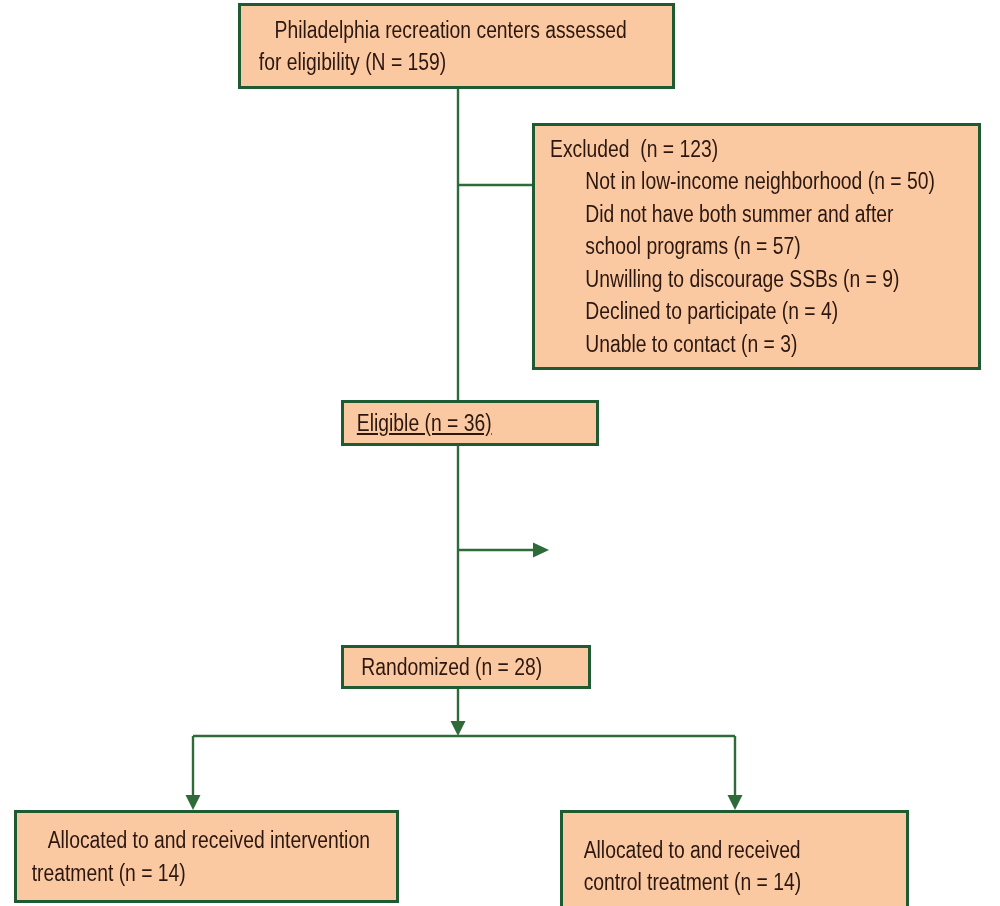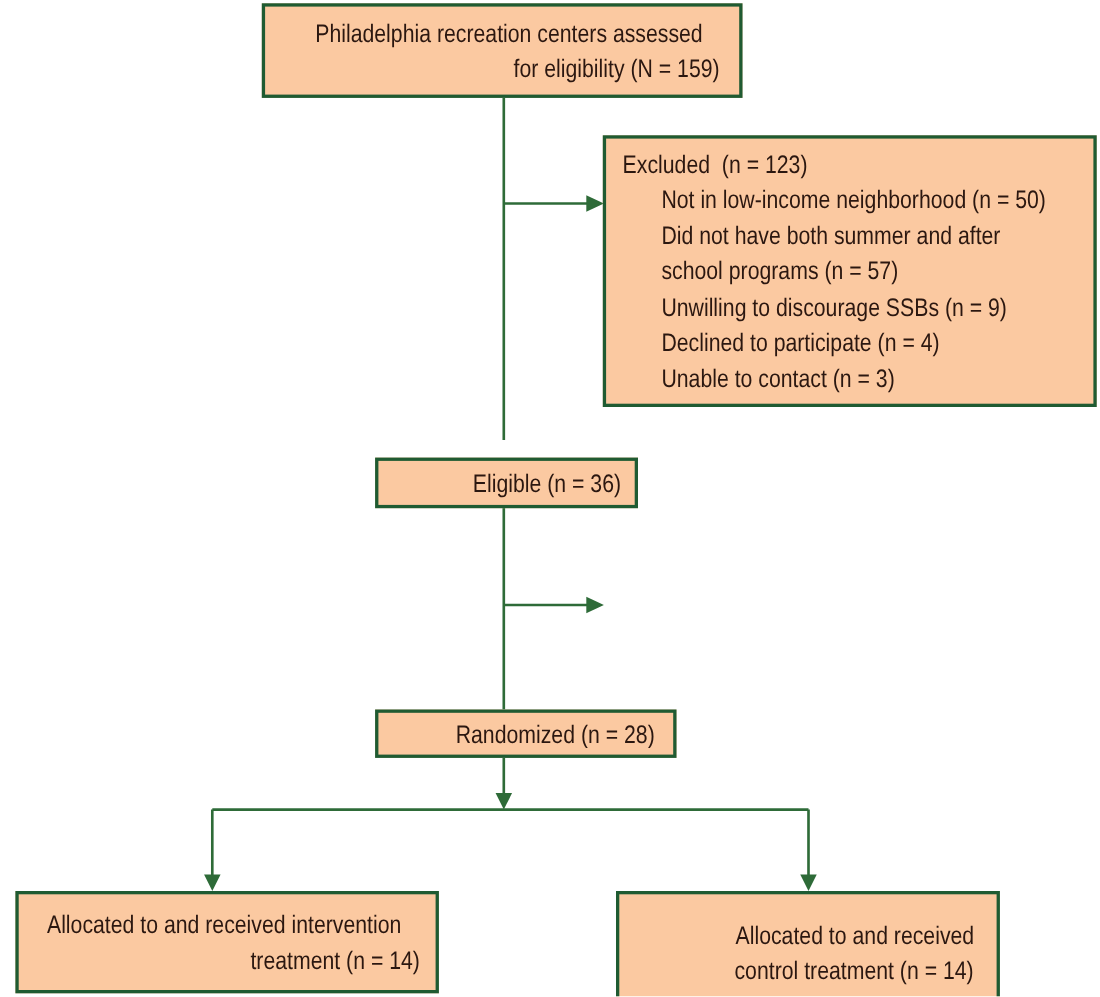--- a/index.html
+++ b/index.html
@@ -23,35 +23,35 @@
     background:#fbc9a1;
     border:3px solid #1f5b32;
     box-sizing:border-box;
     display:flex;
     flex-direction:column;
     justify-content:center;
     font-size:23px;
     line-height:32.5px;
     overflow:hidden;
   }
-  .box.center{align-items:flex-end;text-align:center;}
+  .box.center{align-items:flex-start;text-align:center;}
   .box.left{align-items:stretch;text-align:left;padding-left:15px;padding-right:4px;}
   .tline{
     white-space:pre;
     transform:scaleX(0.84);
   }
   .box.center .tline{transform-origin:50% 50%;}
   .box.left .tline{transform-origin:0 50%;}
   .tline.indent{padding-left:42px;}
 
   .b-assessed   {left:238px;top:3px;   width:437px;height:86px;}
-  .b-excluded   {left:548px;top:123px; width:449px;height:247px;}
-  .b-eligible   {left:341px;top:416px; width:239px;height:46px;}
+  .b-excluded   {left:532px;top:123px; width:449px;height:247px;}
+  .b-eligible   {left:341px;top:400px; width:258px;height:46px;text-decoration:underline;}
   .b-selected   {left:548px;top:468px; width:449px;height:139px;}
-  .b-randomized {left:341px;top:645px; width:274px;height:44px;}
+  .b-randomized {left:341px;top:645px; width:250px;height:44px;}
   .b-intervention{left:2px;  top:810px; width:385px;height:93px;margin-left:12px;}
   .b-control    {left:560px;top:810px; width:349px;height:112px;}
 
   .stroke{stroke:#2e6b38;stroke-width:2.4;fill:none;}
   .head{fill:#2e6b38;stroke:none;}
 </style>
 </head>
 <body>
 
 <div class="canvas">

